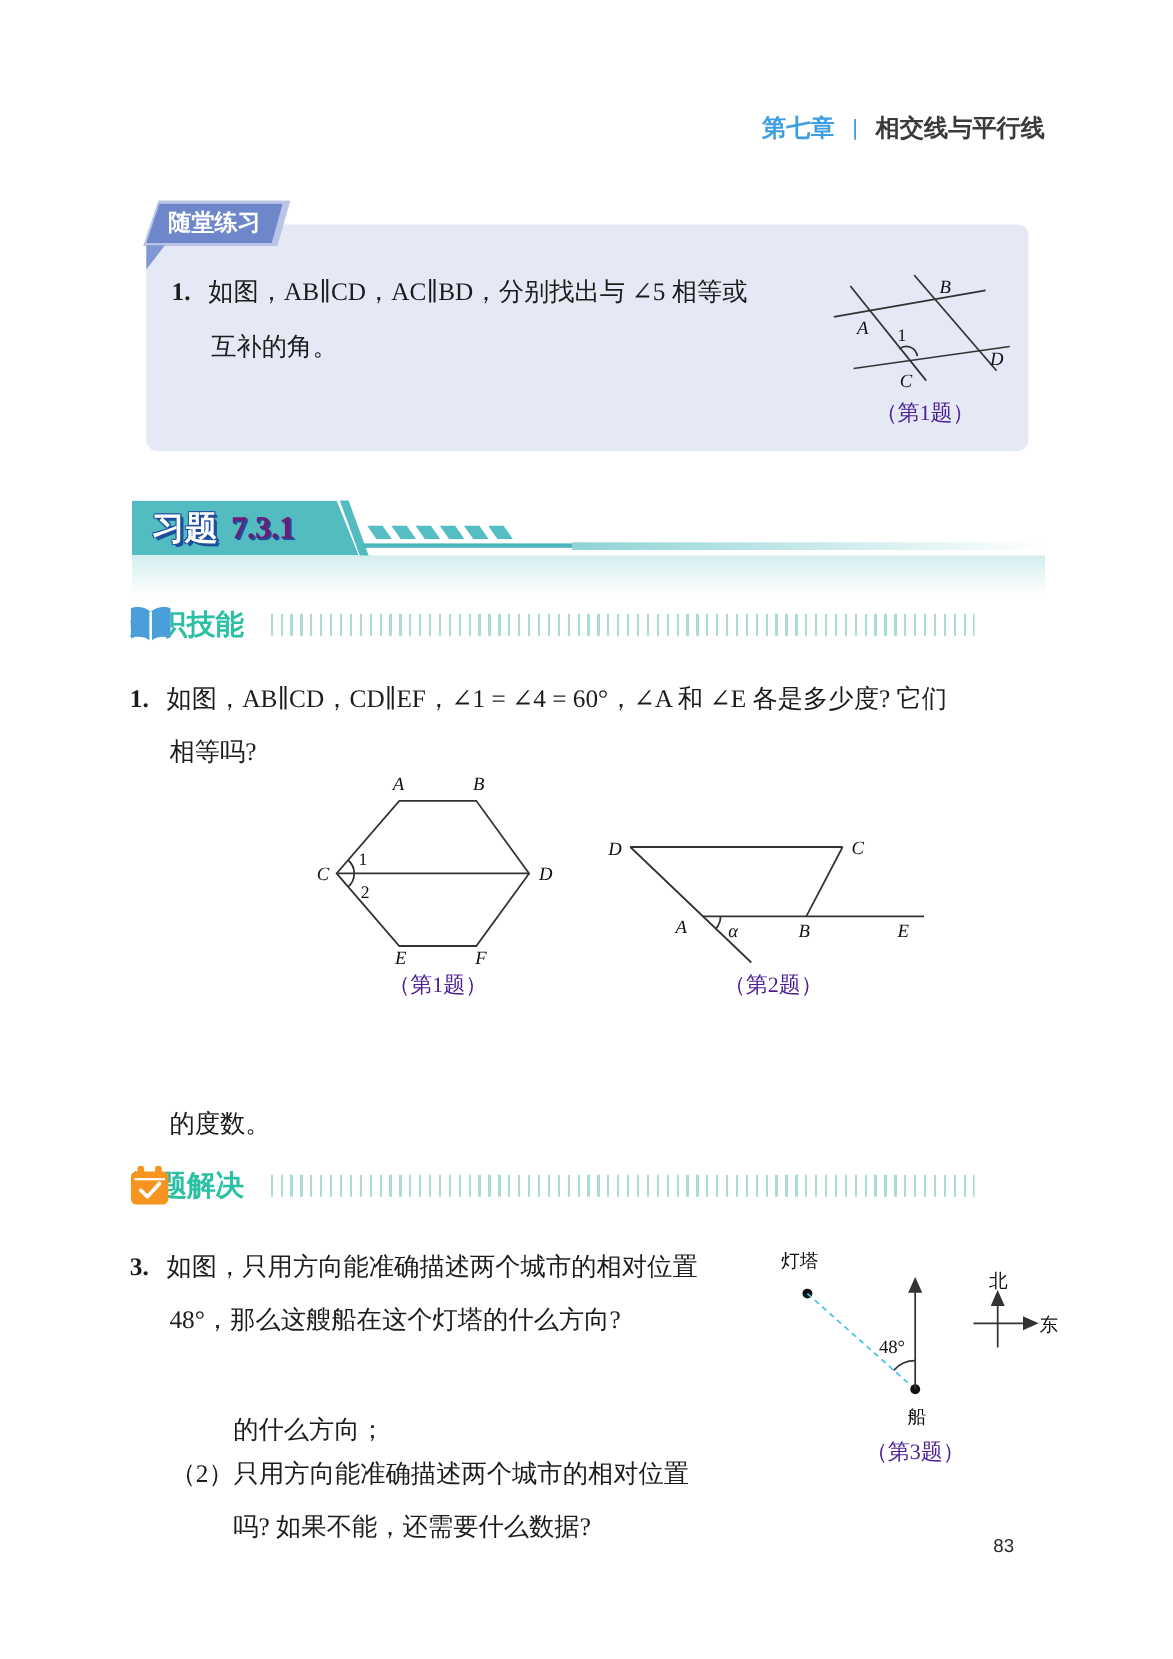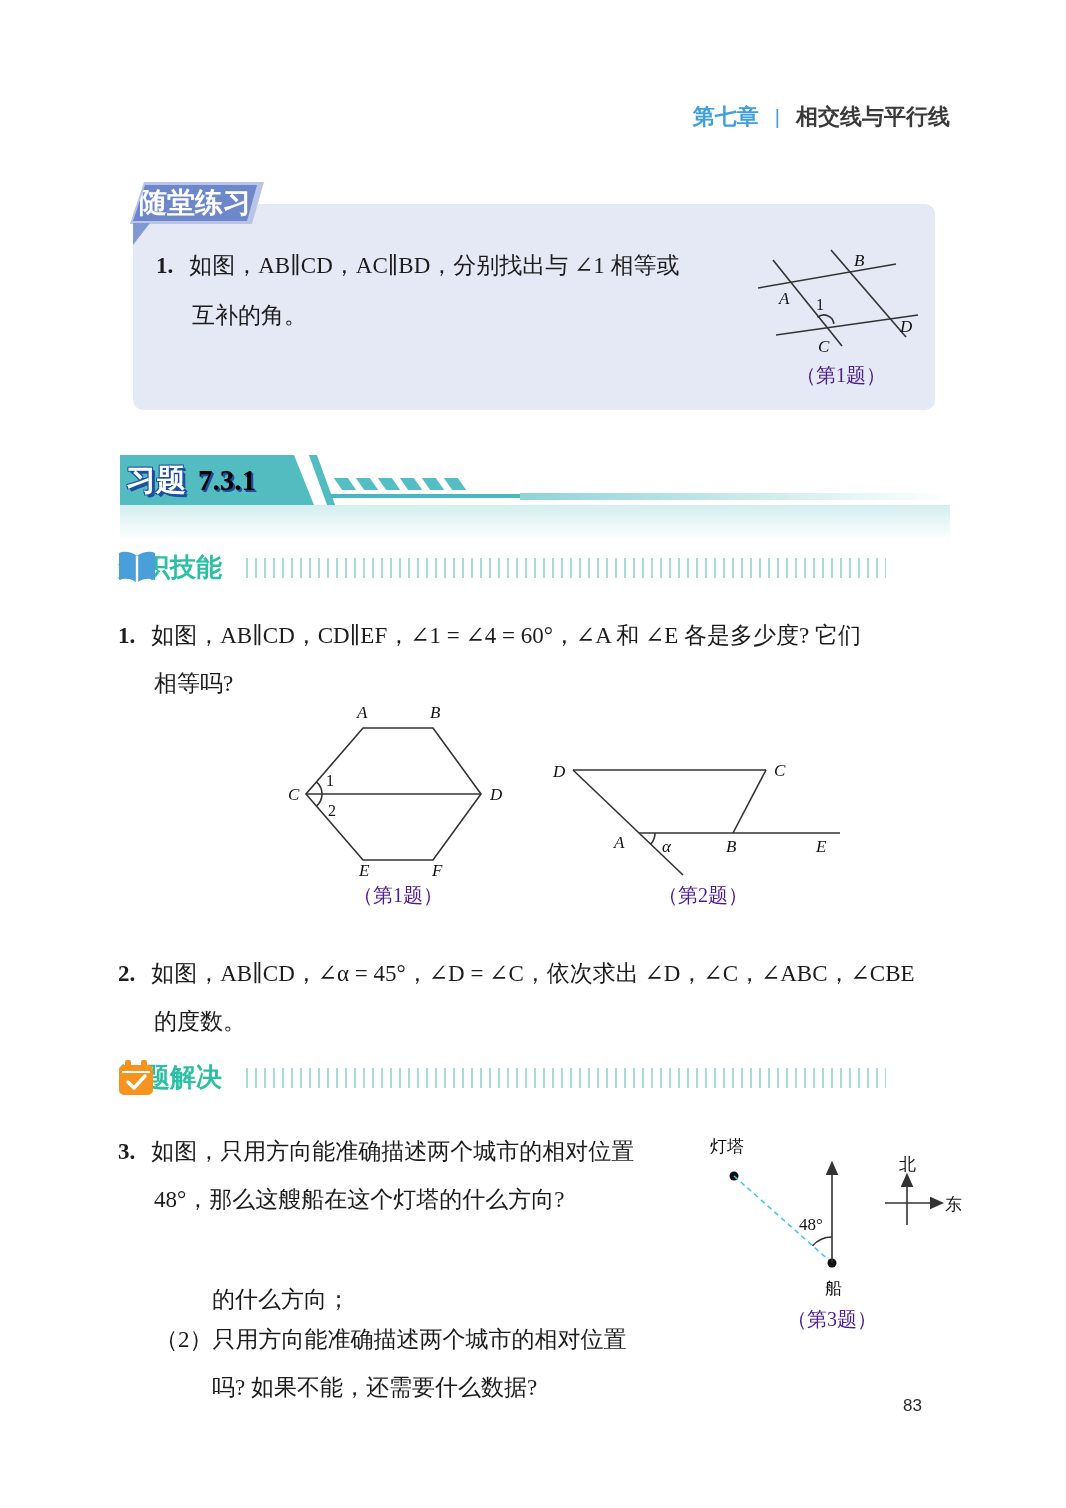--- a/index.html
+++ b/index.html
@@ -12,38 +12,38 @@
   .hdr .chap{color:#3f9ee0;font-weight:bold;}
   .hdr .div{color:#3f9ee0;font-weight:normal;font-size:20px;}
   .hdr .ttl{color:#3a3a3a;font-weight:bold;}
 
   
   .cwbox{position:absolute;left:133px;top:204px;width:802px;height:206px;background:#e4e9f5;border-radius:10px;}
   .badge-bg{position:absolute;left:130px;top:182px;width:134px;height:42px;background:#b9c4e6;
             clip-path:polygon(14px 0,100% 0,calc(100% - 12px) 100%,0 100%);}
   .badge-fg{position:absolute;left:133px;top:185px;width:124px;height:36px;background:#6d87ca;
             clip-path:polygon(12px 0,100% 0,calc(100% - 10px) 100%,0 100%);
-            color:#fff;font-family:"Liberation Sans","DejaVu Sans",sans-serif;font-weight:bold;font-size:28px;
+            color:#fff;font-family:"Liberation Sans","DejaVu Sans",sans-serif;font-weight:bold;font-size:21px;
             line-height:36px;text-align:center;}
   .badge-ptr{position:absolute;left:133px;top:223px;width:0;height:0;
              border-top:22px solid #8099d4;border-right:17px solid transparent;}
 
   
   .pline{position:absolute;font-size:23px;white-space:nowrap;color:#1c1c1c;}
   .pnum{font-weight:bold;margin-right:16px;font-family:"Liberation Serif",serif;}
 
   .figcap{position:absolute;font-size:20px;color:#4c1d95;text-align:center;}
 
   
   .banner-block{position:absolute;left:120px;top:455px;width:188px;height:50px;background:#52bcc0;
                 clip-path:polygon(0 0,calc(100% - 20px) 0,100% 100%,0 100%);
-                display:flex;align-items:center;padding-left:6px;gap:12px;}
+                display:flex;align-items:center;padding-left:18px;gap:12px;}
   .banner-xiti{font-family:"Liberation Sans","DejaVu Sans",sans-serif;font-weight:bold;font-size:30px;color:#fff;
                text-shadow:2px 2px 0 #1d4f9e,-1px -1px 0 #1d4f9e,1px -1px 0 #1d4f9e,-1px 1px 0 #1d4f9e,3px 3px 0 #1d4f9e;}
-  .banner-num{font-family:"Liberation Serif",serif;font-weight:bold;font-size:29px;color:#000000;
+  .banner-num{font-family:"Liberation Serif",serif;font-weight:bold;font-size:29px;color:#701a75;
               text-shadow:1px 1px 0 #1d4f9e,2px 2px 0 #1d4f9e;}
   .banner-slash{position:absolute;left:318px;top:455px;width:8px;height:50px;background:#52bcc0;transform:skewX(20deg);}
   .stripe{position:absolute;top:478px;width:14px;height:12px;background:#55bec4;transform:skewX(35deg);}
   .banner-line{position:absolute;left:330px;top:494px;width:190px;height:4px;background:#49b7bd;}
   .banner-fadeline{position:absolute;left:520px;top:493px;width:430px;height:7px;
                    background:linear-gradient(90deg,#8fd3d4,rgba(240,250,250,0));}
   .banner-fade{position:absolute;left:120px;top:505px;width:830px;height:36px;
                background:linear-gradient(180deg,rgba(110,198,200,0.30),rgba(255,255,255,0));}
 
   
@@ -71,21 +71,21 @@
     <span class="div">|</span>
     <span class="ttl">相交线与平行线</span>
   </div>
 
   <div class="cwbox"></div>
   <div class="badge-bg"></div>
   <div class="badge-ptr"></div>
   <div class="badge-fg">随堂练习</div>
 
   <div class="pline" style="left:156px;top:250px">
-    <span class="pnum">1.</span><span>如图，AB∥CD，AC∥BD，分别找出与 ∠1 相等或</span>
+    <span class="pnum">1.</span><span>如图，AB∥CD，AC∥BD，分别找出与 ∠5 相等或</span>
   </div>
   <div class="pline" style="left:192px;top:300px">互补的角。</div>
 
   <svg style="left:746px;top:222px" width="190" height="140" viewBox="0 0 190 140">
     <line class="fline" x1="12" y1="66" x2="150" y2="42"></line>
     <line class="fline" x1="30" y1="113" x2="172" y2="93"></line>
     <line class="fline" x1="27" y1="38" x2="96" y2="124"></line>
     <line class="fline" x1="85" y1="28" x2="160" y2="115"></line>
     <path class="fline" d="M71.6,95.3 A10,10 0 0 1 87.9,101.8" stroke-width="1.2"></path>
     <text class="flbl" x="33" y="82">A</text>
@@ -150,23 +150,20 @@
     <path class="fline" d="M107,93 A16,16 0 0 1 102.5,104.4" stroke-width="1.2"></path>
     <text class="flbl" x="5" y="37">D</text>
     <text class="flbl" x="226" y="36">C</text>
     <text class="flbl" x="66" y="108">A</text>
     <text class="flbl" x="178" y="112">B</text>
     <text class="flbl" x="268" y="112">E</text>
     <text class="flbl" x="114" y="112">α</text>
   </svg>
   <div class="figcap" style="left:548px;top:882px;width:310px">（第2题）</div>
 
-  <div class="pline" style="left:118px;top:958px">
-    <span class="pnum">2.</span><span>如图，AB∥CD，∠α = 45°，∠D = ∠C，依次求出 ∠D，∠C，∠ABC，∠CBE</span>
-  </div>
   <div class="pline" style="left:154px;top:1006px">的度数。</div>
 
   <div class="sechdr" style="top:1060px">
     <svg width="36" height="38" viewBox="0 0 36 38">
       <rect x="1" y="6" width="34" height="30" rx="5" fill="#f7941f"></rect>
       <rect x="7" y="1" width="6" height="9" rx="2" fill="#f7941f"></rect>
       <rect x="23" y="1" width="6" height="9" rx="2" fill="#f7941f"></rect>
       <line x1="4" y1="13" x2="32" y2="13" stroke="#ffffff" stroke-width="2"></line>
       <polyline points="10,23 16,29 27,17" fill="none" stroke="#ffffff" stroke-width="3.4" stroke-linecap="round" stroke-linejoin="round"></polyline>
     </svg>

